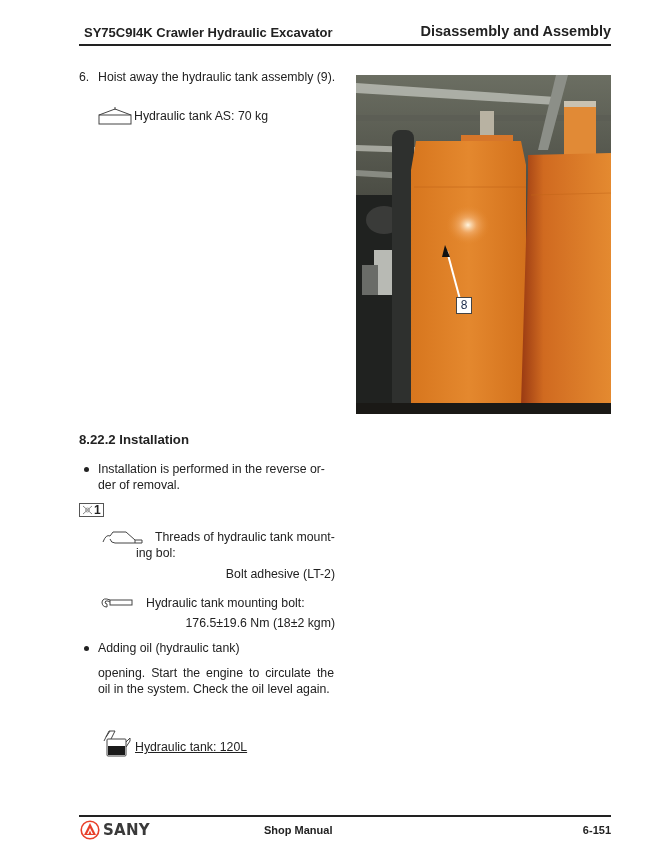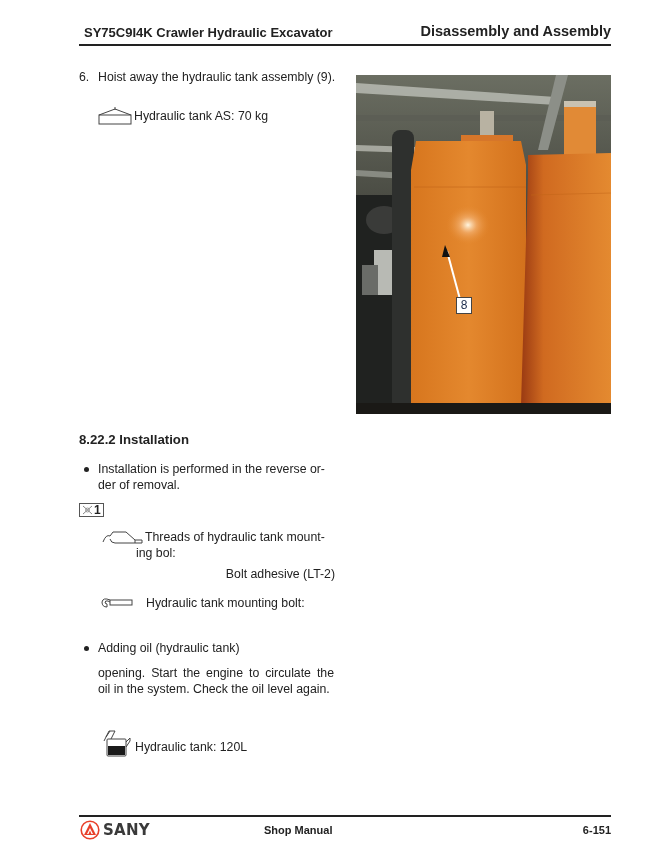--- a/index.html
+++ b/index.html
@@ -128,47 +128,48 @@
 </div>
 
 <div class="abs body-text" style="left:101px; top:529px; width:234px;">
   <div class="icon-line">
     <span style="display:inline-block; width:42px; height:14px;">
       <svg width="42" height="14" viewBox="0 0 42 14">
         <path d="M2,12 Q5,4 9,6 L12,2 L25,2 L34,10 L41,10 L41,13 L14,13 Q10,13 9,9" fill="none" stroke="#444" stroke-width="1"></path>
         <line x1="34" y1="10" x2="34" y2="13" stroke="#444" stroke-width="1"></line>
       </svg>
     </span>
-    <span style="margin-left:2px;">Threads of hydraulic tank mount-</span>
+    <span style="margin-left:12px;">Threads of hydraulic tank mount-</span>
   </div>
   <div style="padding-left:35px;">ing bol:</div>
   <div style="text-align:right; margin-top:5px;">Bolt adhesive (LT-2)</div>
 </div>
 
 <div class="abs body-text" style="left:101px; top:595px; width:234px;">
   <div class="icon-line">
     <span style="display:inline-block; width:32px; height:12px;">
       <svg width="32" height="12" viewBox="0 0 32 12">
         <path d="M9,3 Q2,0 1,5 Q1,10 6,10 L6,7 L4,6 Q4,3 7,4 L9,5" fill="none" stroke="#444" stroke-width="1"></path>
         <rect x="9" y="3" width="22" height="5" fill="none" stroke="#444" stroke-width="1"></rect>
       </svg>
     </span>
     <span style="margin-left:13px;">Hydraulic tank mounting bolt:</span>
   </div>
+  <div style="text-align:right; margin-top:4px;">176.5±19.6 Nm (18±2 kgm)</div>
 </div>
 
 <div class="bullet" style="top:646px;"></div>
 <div class="abs body-text" style="left:98px; top:640px;">Adding oil (hydraulic tank)</div>
 
 <div class="abs body-text" style="left:98px; top:665px; width:236px;">
   <div class="just" style="text-align-last:justify;">opening. Start the engine to circulate the</div>
   <div>oil in the system. Check the oil level again.</div>
 </div>
 
-<div class="abs body-text icon-line" style="left:101px; top:729px;">
+<div class="abs body-text icon-line" style="left:101px; top:729px;text-decoration:underline;">
   <span style="display:inline-block; width:32px; height:28px;">
     <svg width="32" height="28" viewBox="0 0 32 28">
       <polyline points="3,12 8,2 14,2 10,10" fill="none" stroke="#444" stroke-width="1"></polyline>
       <line x1="5" y1="8" x2="9" y2="2" stroke="#444" stroke-width="1"></line>
       <rect x="6" y="10" width="19" height="17" rx="1" fill="#fff" stroke="#444" stroke-width="1"></rect>
       <rect x="7" y="17" width="17" height="9" fill="#1a1a1a"></rect>
       <polyline points="25,13 29,9 29,12 25,18" fill="none" stroke="#444" stroke-width="1"></polyline>
     </svg>
   </span>
   <span style="margin-left:2px; margin-top:8px;">Hydraulic tank: 120L</span>

